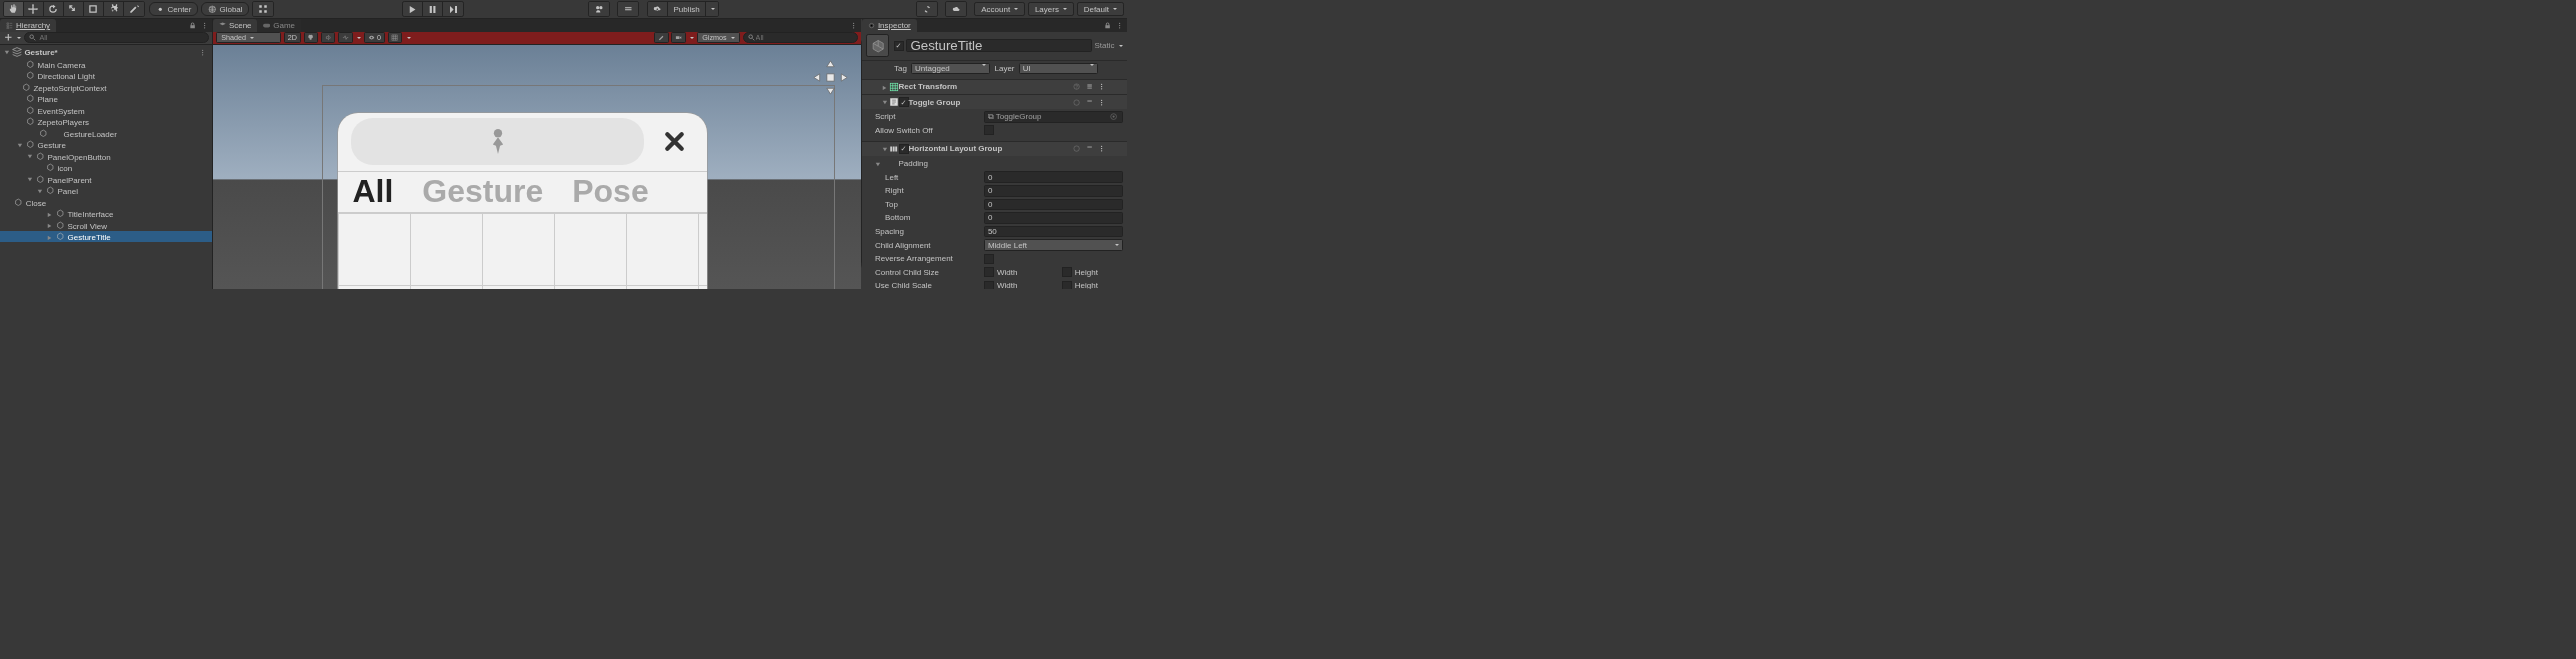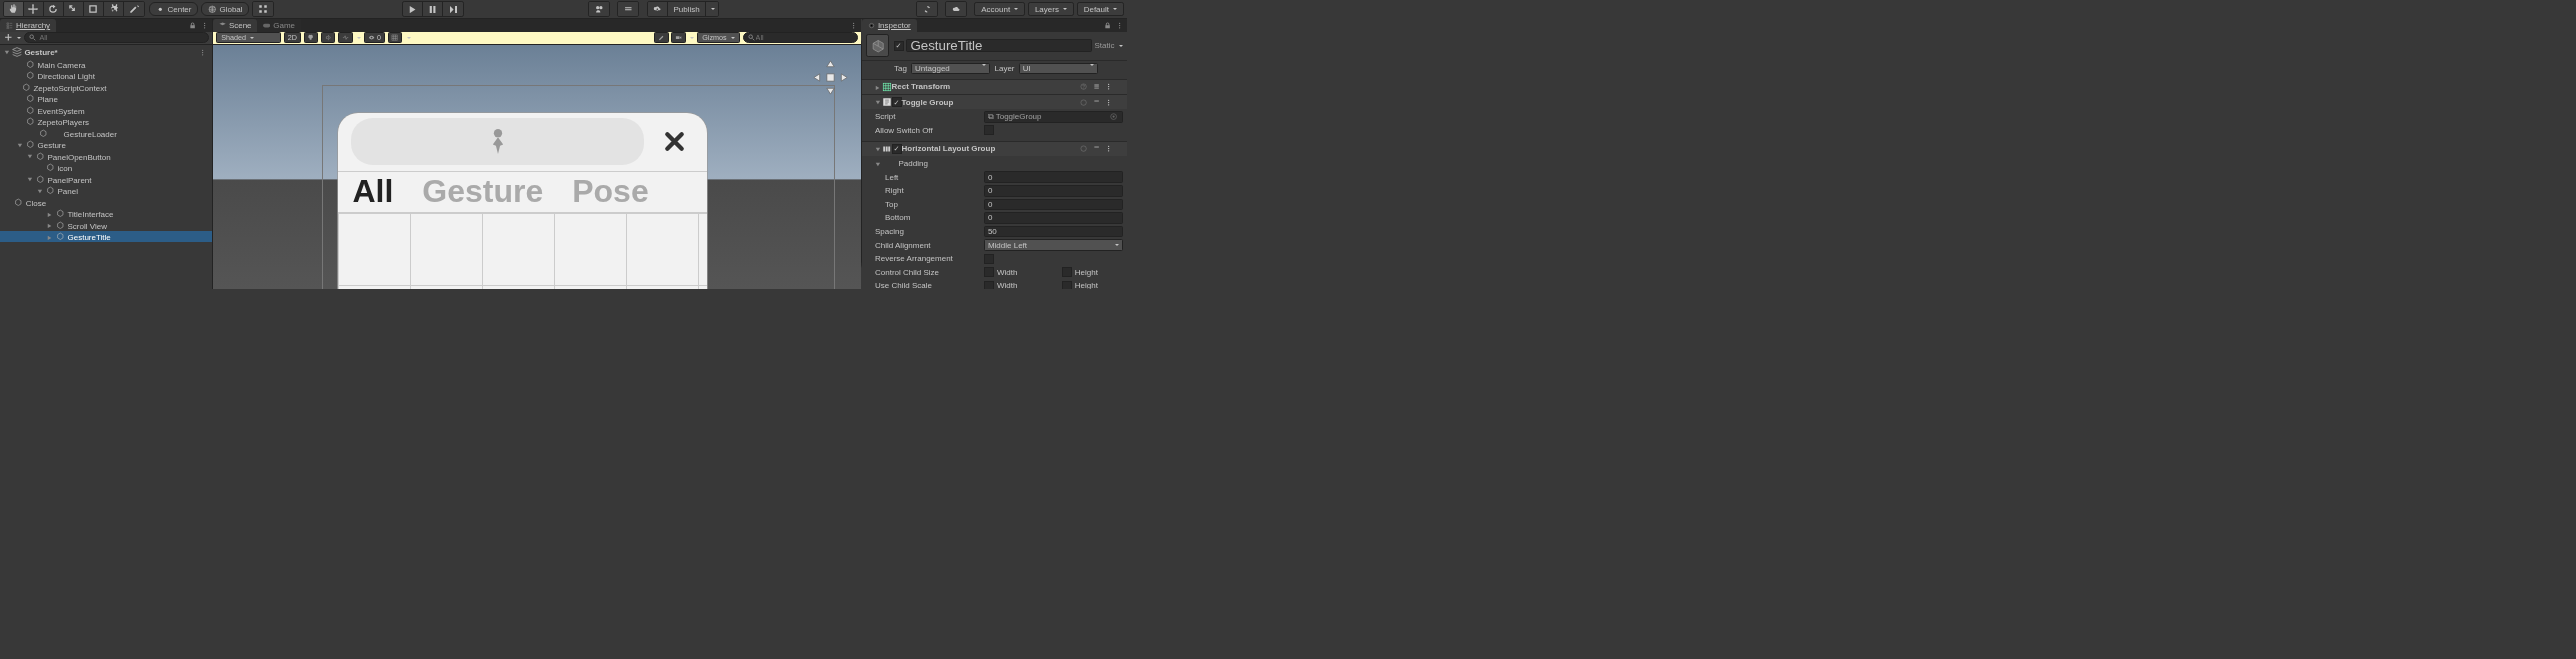--- a/index.html
+++ b/index.html
@@ -50,21 +50,21 @@
 .scene-row { margin-bottom: 0.7px; }
 .scene-row .tree-label { font-weight: bold; }
 .scene-menu { margin-left: auto; margin-right: 4.3px; }
 
 
 .viewport-panel { flex: 1; display: flex; flex-direction: column; background: #383838; border-right: 0.7px solid #232323; min-width: 0; border-radius: 28px; }
 .view-tabs { height: 12.2px; display: flex; background: #282828; align-items: center; }
 .view-tab { height: 12.2px; padding: 0 5.8px; display: flex; align-items: center; gap: 2.9px; cursor: pointer; }
 .view-tab.active { background: #383838; border-top-left-radius: 2.9px; border-top-right-radius: 2.9px; }
 .view-tabs .panel-tab-icons { margin-left:auto; }
-.scene-toolbar { height: 13px; display: flex; align-items: center; padding: 0 2.9px; gap: 2.9px; background: #fef9c3; border-bottom: 0.7px solid #232323; font-size: 7.2px; }
+.scene-toolbar { height: 13px; display: flex; align-items: center; padding: 0 2.9px; gap: 2.9px; background: #7f1d1d; border-bottom: 0.7px solid #232323; font-size: 7.2px; }
 .scene-dd { height: 10.8px; padding: 0 4.3px; background: #515151; border: 0.7px solid #222; border-radius: 1.4px; display: flex; align-items: center; gap: 2.9px; cursor: pointer; }
 .scene-tgl { width: 14.4px; height: 10.8px; background: #3c3c3c; border: 0.7px solid #222; border-radius: 1.4px; display: flex; align-items: center; justify-content: center; cursor: pointer; }
 .scene-tgl svg { fill: #a0a0a0; }
 .scene-search { height: 10.8px; background: #2a2a2a; border: 0.7px solid #222; border-radius: 5.8px; display: flex; align-items: center; padding: 0 4.3px; flex: 1; max-width: 115px; margin-left: auto;}
 .scene-search input { background: transparent; border: none; outline: none; color: #c4c4c4; font-size: 7.2px; flex: 1; }
 
 .viewport { flex: 1; position: relative; background: linear-gradient(to bottom, #6b8096 0%, #9fafc0 55%, #4a4a4a 55.2%, #555 100%); overflow: hidden; }
 .frame-border { position: absolute; border: 0.7px solid #777; background: transparent; }
 .canvas-frame { left: 109px; top: 40px; width: 513px; height: 208px; }
 .panel-card { position: absolute; left: 125px; top: 68px; width: 369px; height: 180px; background: #f2f2f2; border-radius: 20px 20px 0 0; box-shadow: 0 0 0 0.7px #999; overflow: hidden; }
@@ -84,21 +84,21 @@
 .insp-header { padding: 2.9px 4.3px; display: flex; align-items: center; gap: 4.3px; border-bottom: 0.7px solid #2a2a2a; }
 .insp-cube { width: 23px; height: 23px; background: #4a4a4a; border: 0.7px solid #222; border-radius: 2.2px; display: flex; align-items: center; justify-content: center; }
 .insp-name-row { flex: 1; display: flex; align-items: center; gap: 2.9px; }
 .insp-name { flex: 1; height: 13px; background: #2a2a2a; border: 0.7px solid #222; border-radius: 1.4px; padding: 0 2.9px; color: #c4c4c4; }
 .insp-check { width: 10px; height: 10px; background: #2a2a2a; border: 0.7px solid #222; display: flex; align-items: center; justify-content: center; }
 .insp-check.checked::after { content: "✓"; font-size: 7.2px; color: #c4c4c4; }
 .tag-row { display: flex; align-items: center; gap: 4.3px; padding: 1.4px 4.3px 4.3px 32px; font-size: 8px; }
 .tag-dd { flex: 1; height: 11.5px; background: #515151; border: 0.7px solid #222; border-radius: 1.4px; display: flex; align-items: flex-start; padding: 0 2.9px; justify-content: space-between; cursor: pointer; max-width: 79px; }
 
 .component { border-top: 0.7px solid #2a2a2a; }
-.comp-header { height: 14.4px; display: flex; align-items: center; padding: 0 13px; gap: 0; background: #3e3e3e; cursor: pointer; }
+.comp-header { height: 14.4px; display: flex; align-items: center; padding: 0 20px; gap: 0; background: #3e3e3e; cursor: pointer; }
 .comp-header .comp-title { font-weight: bold; flex: 1; }
 .comp-header svg { fill: #c4c4c4; }
 .comp-icons { display: flex; gap: 2.9px; }
 .comp-body { padding: 1.4px 4.3px 4.3px 13px; display: flex; flex-direction: column; gap: 1.4px; }
 .prop-row { display: flex; align-items: center; height: 12.2px; gap: 17px; }
 .prop-label { width: 92px; color: #c4c4c4; }
 .prop-label.sub { padding-left: 10px; }
 .prop-field { flex: 1; height: 11.5px; background: #2a2a2a; border: 0.7px solid #222; border-radius: 1.4px; padding: 0 2.9px; display: flex; align-items: center; }
 .prop-obj { flex: 1; height: 11.5px; background: #2a2a2a; border: 0.7px solid #222; border-radius: 1.4px; padding: 0 2.9px; display: flex; align-items: center; justify-content: space-between; color: #888; }
 .prop-dd { flex: 1; height: 11.5px; background: #515151; border: 0.7px solid #222; border-radius: 1.4px; padding: 0 2.9px; display: flex; align-items: center; justify-content: space-between; cursor: pointer; }

